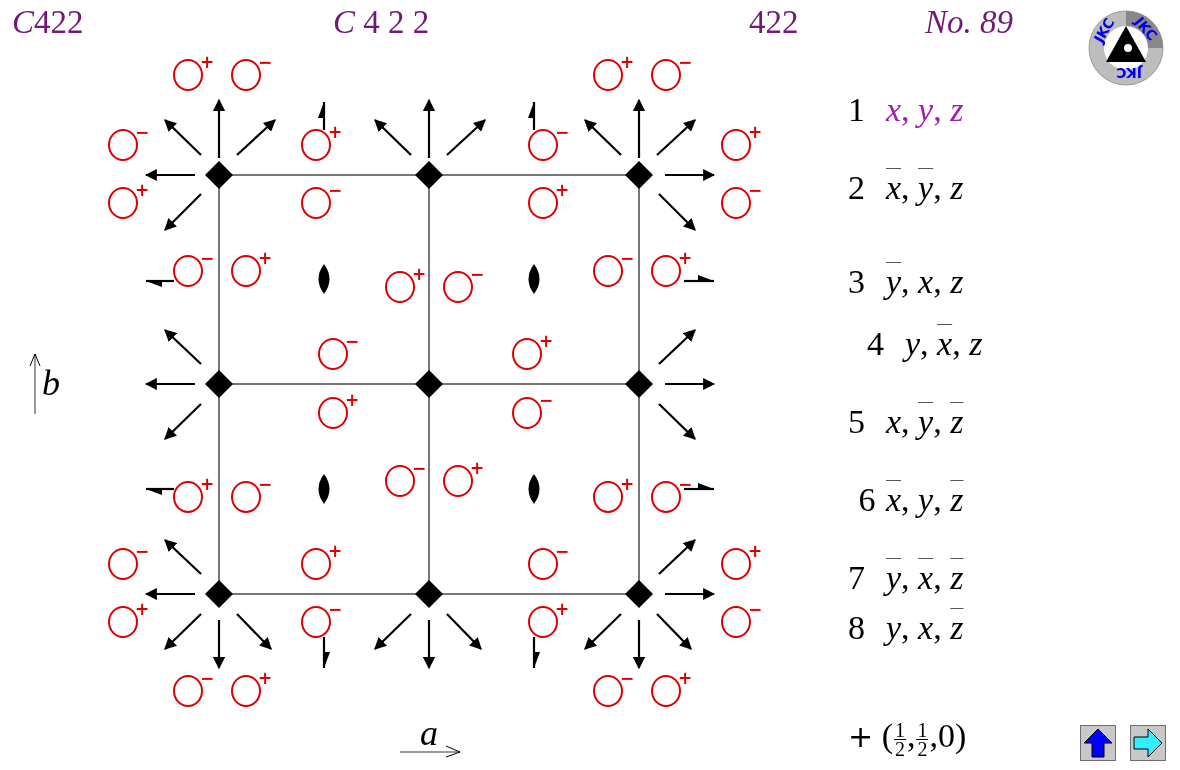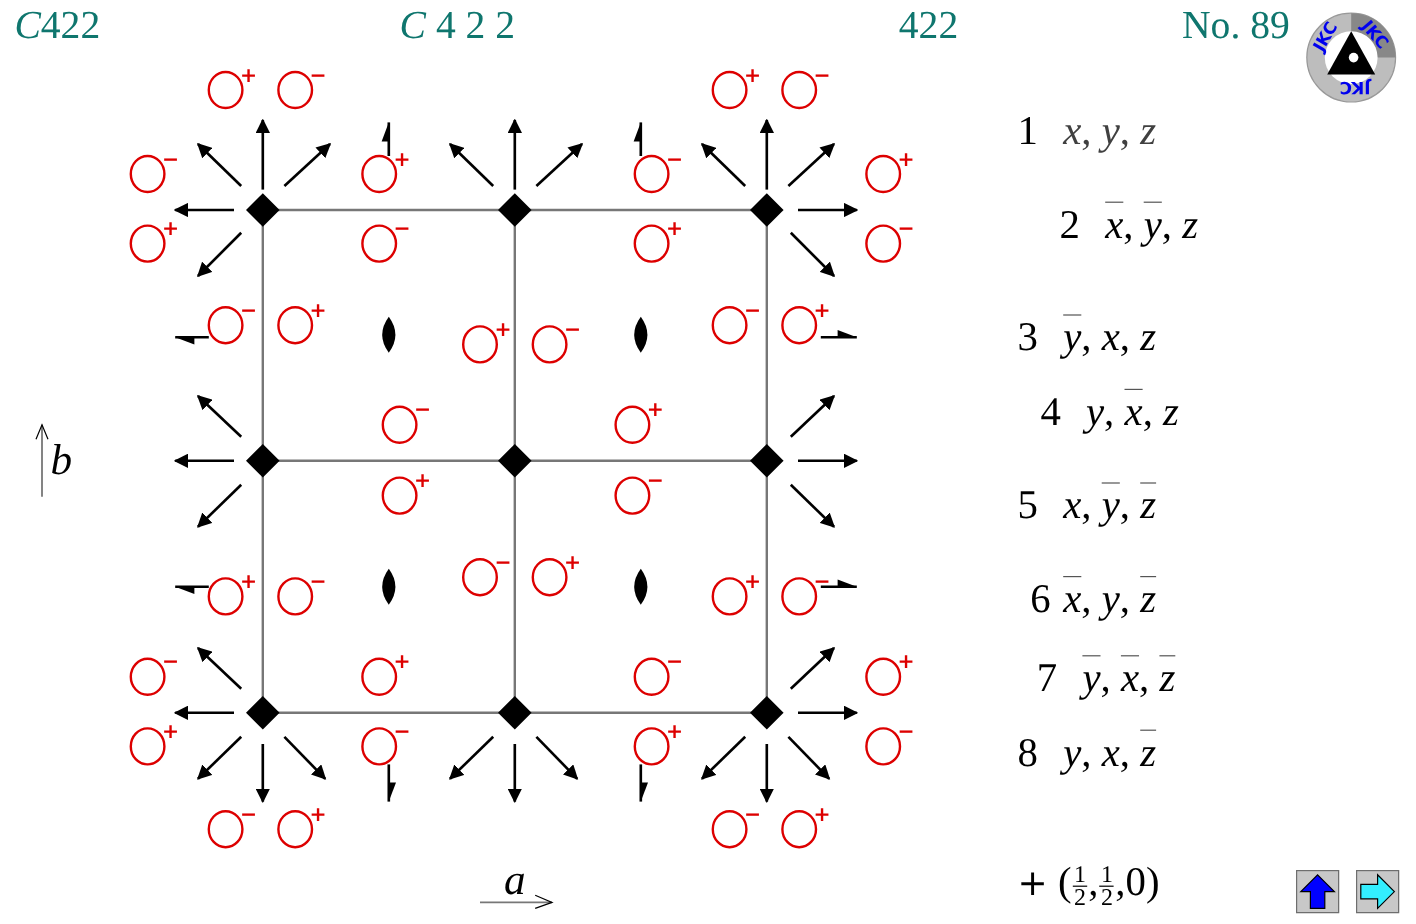--- a/index.html
+++ b/index.html
@@ -1,46 +1,46 @@
 <!DOCTYPE html>
 <html><head>
 <meta charset="utf-8">
 <style>
   html, body { margin: 0; padding: 0; background: #ffffff; }
   body { width: 1180px; height: 770px; position: relative; overflow: hidden;
          font-family: "Liberation Serif", "DejaVu Serif", serif; }
-  .hdr { position: absolute; top: 2px; font-size: 33px; color: #0f766e; line-height: 40px; white-space: nowrap; }
+  .hdr { position: absolute; top: 2px; font-size: 33px; color: #701a75; line-height: 40px; white-space: nowrap; }
   .hdr i { font-style: italic; }
   #diagram { position: absolute; left: 0; top: 0; }
   .ops { position: absolute; left: 848px; top: 90px; }
   .op { position: absolute; left: 0; font-size: 34px; color: #000; white-space: nowrap; line-height: 40px; }
   .op .num { display: inline-block; width: 38px; }
   .op .coords { font-style: italic; }
-  .op.first .coords { color: #404040; margin-top: 16px; }
+  .op.first .coords { color: #a21caf; margin-top: 16px; }
   .ov { text-decoration: overline; text-decoration-thickness: 1px; text-decoration-color: #555; }
   .centering { position: absolute; left: 848px; top: 716px; font-size: 34px; white-space: nowrap; line-height: 40px; }
   .frac { display: inline-block; vertical-align: middle; text-align: center; font-size: 20px; line-height: 18px; margin: 0 1px; }
   .frac .n { display: block; border-bottom: 1px solid #000; padding: 0 1px; }
   .frac .d { display: block; }
   .navbtn { position: absolute; top: 725px; width: 36px; height: 36px; background: #c8c8c8;
             border: 1px solid #6e6e6e; box-sizing: border-box; cursor: pointer; }
   .logo { position: absolute; left: 1088px; top: 10px; width: 76px; height: 76px; }
   .axis-label { position: absolute; font-style: italic; font-size: 36px; }
 </style>
 </head>
 <body>
 
 <div class="hdr" style="left:12px;">
   <i>C</i><span>422</span>
 </div>
 <div class="hdr" style="left:333px;">
   <i>C</i><span> 4 2 2</span>
 </div>
 <div class="hdr" style="left:749px;">422</div>
-<div class="hdr" style="left:985px;">No. 89</div>
+<div class="hdr" style="left:925px;font-style:italic;">No. 89</div>
 
 <svg class="logo" viewBox="0 0 76 76">
   <circle cx="38" cy="38" r="37" fill="#bdbdbd" stroke="#999" stroke-width="1"></circle>
   <path d="M38 1 A37 37 0 0 1 75 38 L38 38 Z" fill="#888"></path>
   <circle cx="38" cy="38" r="22" fill="#ffffff"></circle>
   <polygon points="38,16 58,52 18,52" fill="#000"></polygon>
   <circle cx="40" cy="38" r="4" fill="#fff"></circle>
   <text x="14" y="34" font-size="14" font-weight="bold" fill="#0000ee" font-family="DejaVu Sans, sans-serif" transform="rotate(-60 14 34)">JKC</text>
   <text x="46" y="12" font-size="14" font-weight="bold" fill="#0000ee" font-family="DejaVu Sans, sans-serif" transform="rotate(50 46 12)">JKC</text>
   <text x="22" y="70" font-size="14" font-weight="bold" fill="#0000ee" font-family="DejaVu Sans, sans-serif" transform="rotate(180 38 64)">JKC</text>
@@ -302,36 +302,36 @@
   </g>
 </svg>
 
 <div class="axis-label" style="left:42px; top:362px;">b</div>
 <div class="axis-label" style="left:420px; top:712px;">a</div>
 
 <div class="ops">
   <div class="op first" style="top:0px;">
     <span class="num">1</span><span class="coords"><span>x</span><span style="font-style: normal;">, </span><span>y</span><span style="font-style: normal;">, </span><span>z</span></span>
   </div>
-  <div class="op" style="top:78px;margin-left:35px;">
+  <div class="op" style="top:78px;">
     <span class="num">2</span><span class="coords"><span class="ov">x</span><span style="font-style: normal;">, </span><span class="ov">y</span><span style="font-style: normal;">, </span><span>z</span></span>
   </div>
   <div class="op" style="top:172px;">
     <span class="num">3</span><span class="coords"><span class="ov">y</span><span style="font-style: normal;">, </span><span>x</span><span style="font-style: normal;">, </span><span>z</span></span>
   </div>
   <div class="op" style="top:234px;margin-left:19px;">
     <span class="num">4</span><span class="coords"><span>y</span><span style="font-style: normal;">, </span><span class="ov">x</span><span style="font-style: normal;">, </span><span>z</span></span>
   </div>
   <div class="op" style="top:312px;">
     <span class="num">5</span><span class="coords"><span>x</span><span style="font-style: normal;">, </span><span class="ov">y</span><span style="font-style: normal;">, </span><span class="ov">z</span></span>
   </div>
   <div class="op" style="top:390px;text-align:center;">
     <span class="num">6</span><span class="coords"><span class="ov">x</span><span style="font-style: normal;">, </span><span>y</span><span style="font-style: normal;">, </span><span class="ov">z</span></span>
   </div>
-  <div class="op" style="top:456px;margin-left:16px;">
+  <div class="op" style="top:468px;">
     <span class="num">7</span><span class="coords"><span class="ov">y</span><span style="font-style: normal;">, </span><span class="ov">x</span><span style="font-style: normal;">, </span><span class="ov">z</span></span>
   </div>
   <div class="op" style="top:518px;">
     <span class="num">8</span><span class="coords"><span>y</span><span style="font-style: normal;">, </span><span>x</span><span style="font-style: normal;">, </span><span class="ov">z</span></span>
   </div>
 </div>
 
 <div class="centering">
   <span style="font-family:'DejaVu Sans',sans-serif;font-size:30px;">+</span>
   <span>(</span><span class="frac"><span class="n">1</span><span class="d">2</span></span><span>,</span><span class="frac"><span class="n">1</span><span class="d">2</span></span><span>,0)</span>

